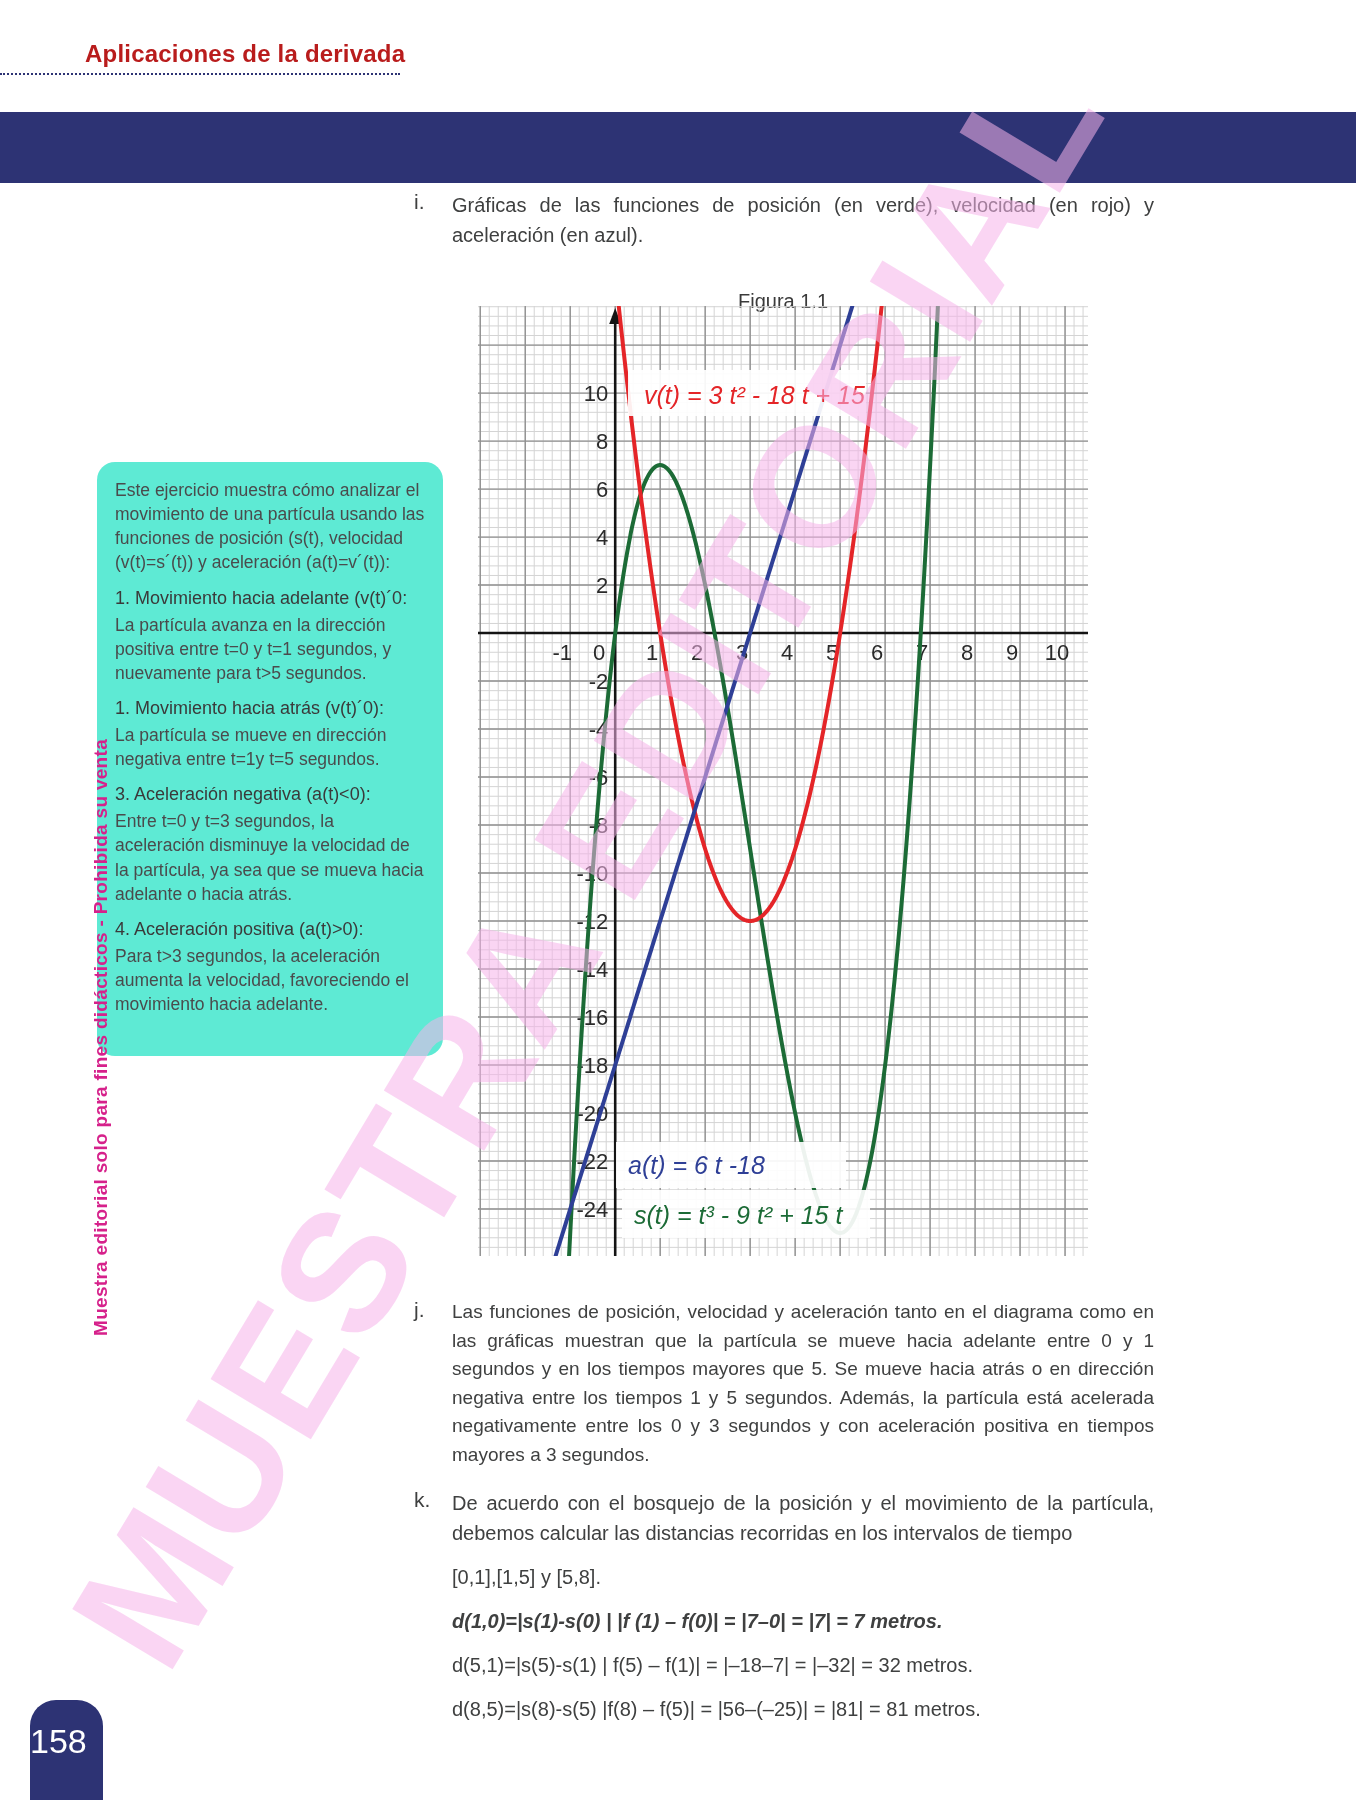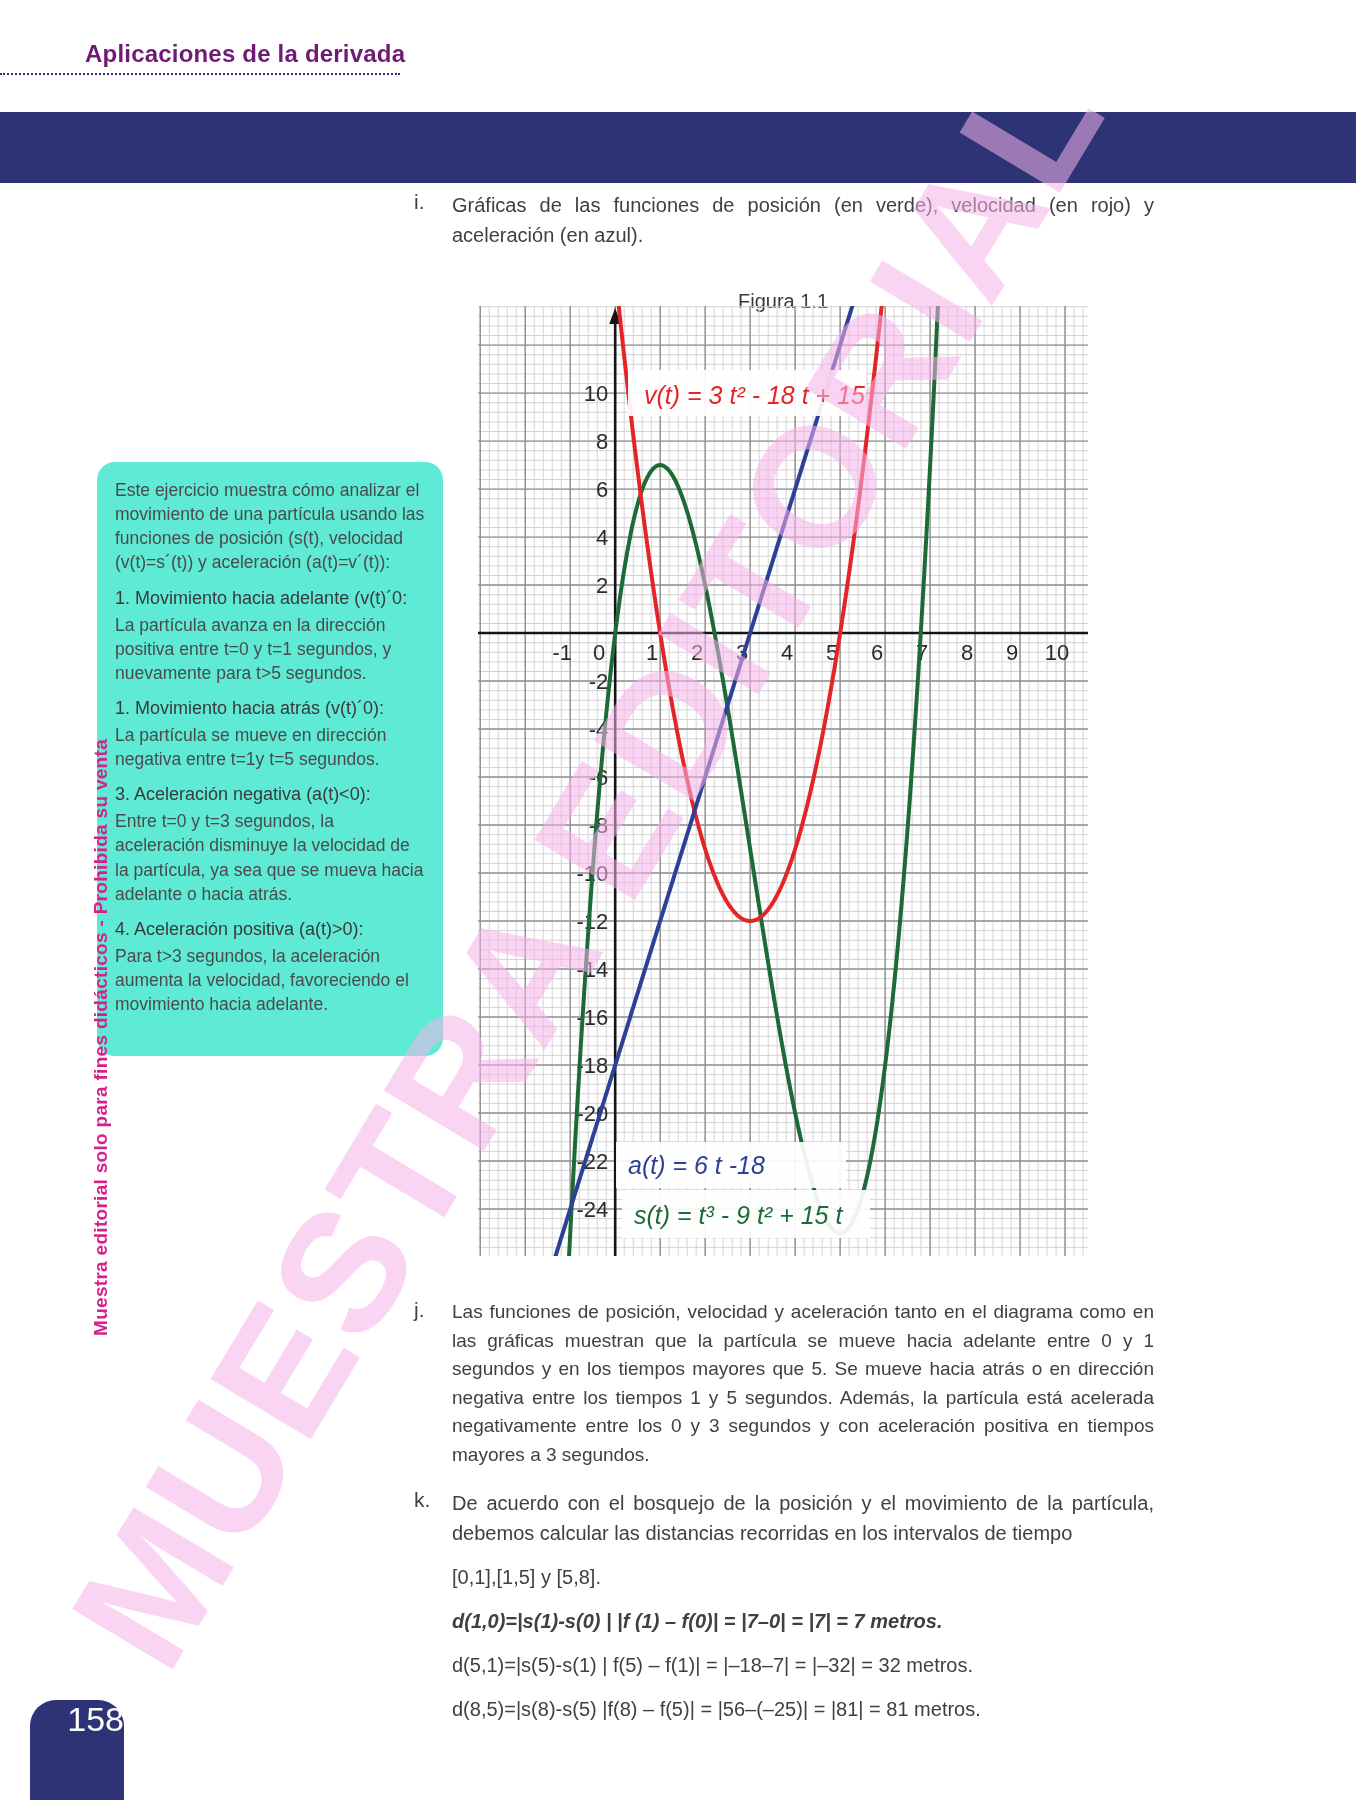--- a/index.html
+++ b/index.html
@@ -4,21 +4,21 @@
 <style>
   html,body{margin:0;padding:0;}
   body{
     width:1356px;height:1800px;position:relative;background:#ffffff;
     font-family:"Liberation Sans","DejaVu Sans",sans-serif;color:#3f4040;
     overflow:hidden;
   }
   .abs{position:absolute;}
   
   .header-title{
-    left:85px;top:40px;font-size:24px;font-weight:700;color:#701a75;letter-spacing:.2px;
+    left:85px;top:40px;font-size:24px;font-weight:700;color:#b91c1c;letter-spacing:.2px;
   }
   .header-rule{
     left:0;top:73px;width:400px;height:0;border-bottom:2px dotted #2d3374;
   }
   .top-banner{left:0;top:112px;width:1356px;height:71px;background:#2d3374;}
   
   .list-item{display:grid;grid-template-columns:38px 702px;column-gap:0;}
   .item-marker{font-size:21px;color:#3f4040;}
   .item-text{font-size:19px;line-height:1.5;color:#3f4040;text-align:justify;text-align-last:left;}
   #item-i{left:414px;top:190px;width:740px;}
@@ -47,23 +47,23 @@
     font-size:170px;font-weight:700;letter-spacing:2px;white-space:nowrap;
     color:rgba(245,178,233,0.55);z-index:50;pointer-events:none;
   }
   .watermark-vertical{
     left:90px;top:1336px;transform:rotate(-90deg);transform-origin:top left;
     font-size:19px;font-weight:600;color:#d6218b;white-space:nowrap;letter-spacing:.3px;
     z-index:40;pointer-events:none;
   }
   
   .page-badge{
-    left:30px;top:1700px;width:94px;height:100px;background:#2d3374;
-    border-radius:26px 26px 0 0;color:#fff;font-size:34px;text-align:right;
-    box-sizing:border-box;
+    left:30px;top:1700px;width:73px;height:100px;background:#2d3374;
+    border-radius:26px 26px 0 0;color:#fff;font-size:34px;text-align:left;
+    padding-top:22px;box-sizing:border-box;
   }
 </style>
 </head>
 <body>
 
 <div class="abs header-title">Aplicaciones de la derivada</div>
 <div class="abs header-rule"></div>
 <div class="abs top-banner"></div>
 
 <div class="abs list-item" id="item-i">

